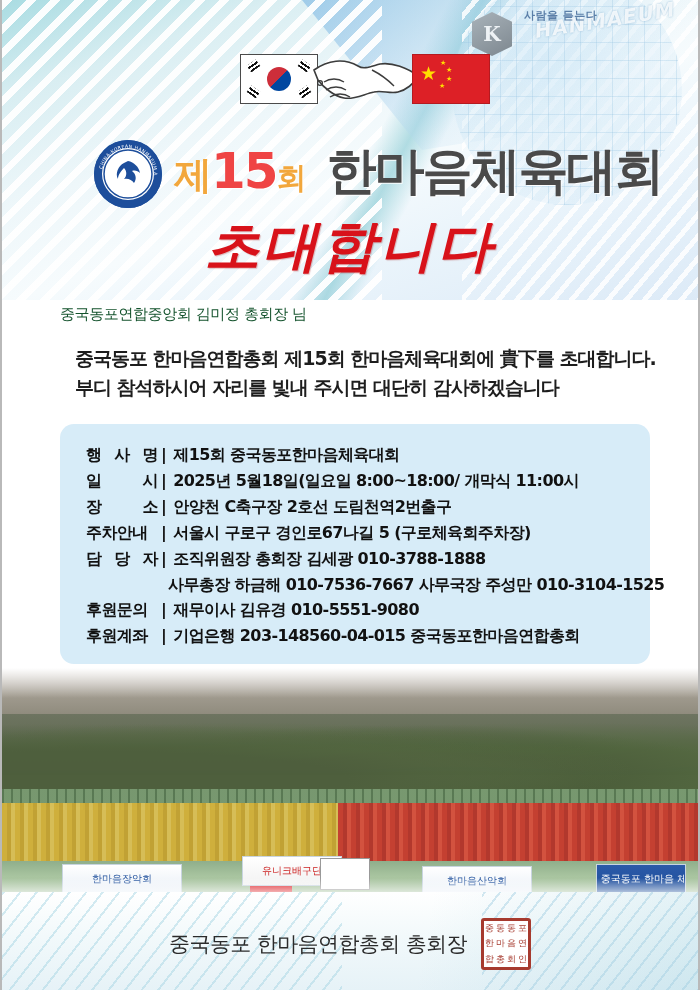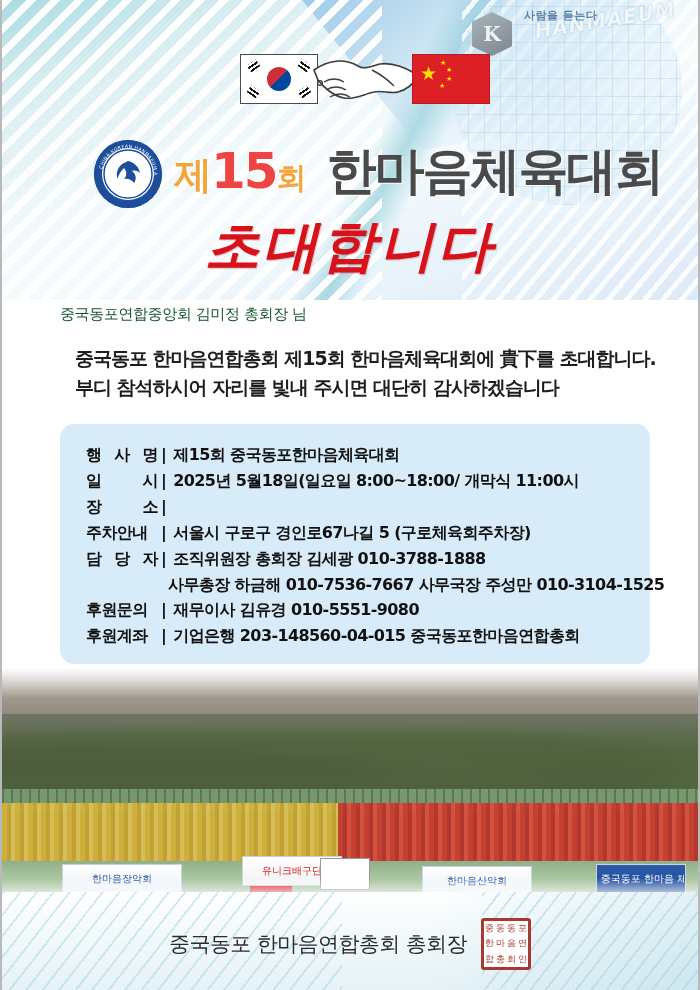--- a/index.html
+++ b/index.html
@@ -511,20 +511,21 @@
           <div class="info-sep">|</div>
           <div>2025년 5월18일(일요일 8:00~18:00/ 개막식 11:00시</div>
         </div>
         <div class="info-row">
           <div class="info-label">
             <span>장</span>
             <span></span>
             <span>소</span>
           </div>
           <div class="info-sep">|</div>
+          <div>안양천 C축구장 2호선 도림천역2번출구</div>
         </div>
         <div class="info-row">
           <div class="info-label solid">주차안내</div>
           <div class="info-sep">|</div>
           <div>서울시 구로구 경인로67나길 5 (구로체육회주차장)</div>
         </div>
         <div class="info-row">
           <div class="info-label">
             <span>담</span>
             <span>당</span>

